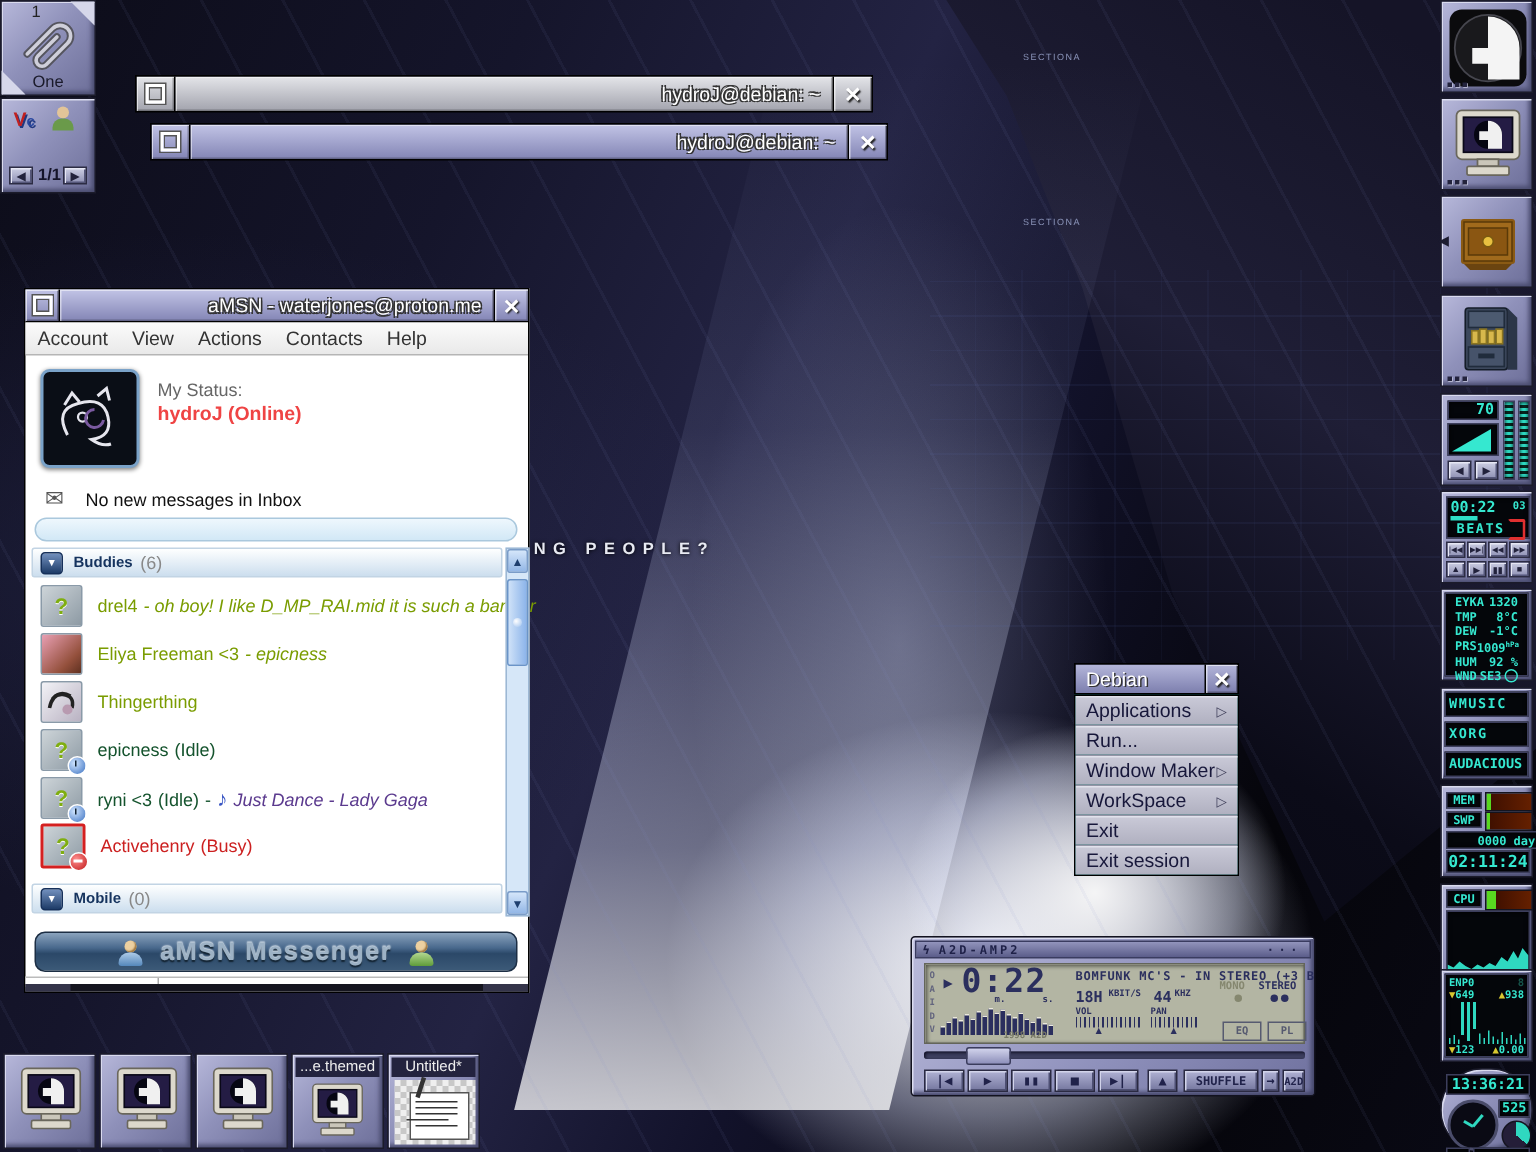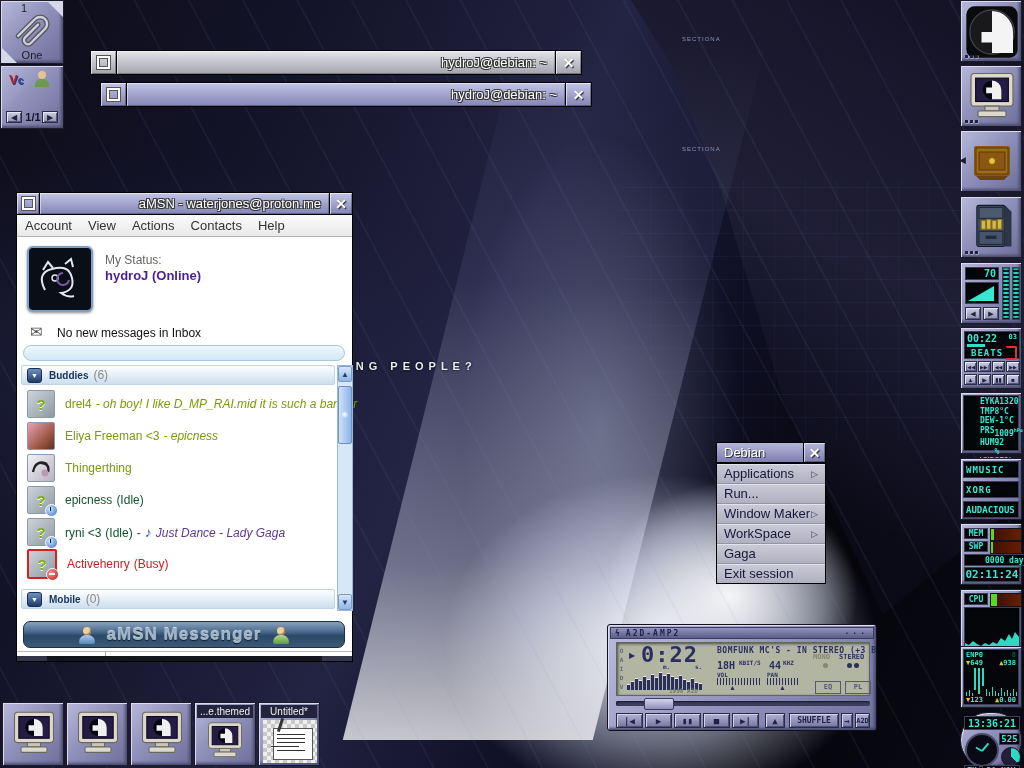--- a/index.html
+++ b/index.html
@@ -124,21 +124,21 @@
   .an{position:absolute;display:flex;align-items:flex-end;gap:1px;}
   .an i{width:3px;background:#2b2f5e;border-top:1px solid #eceadc;}
   .tickbar{height:7px;background:repeating-linear-gradient(90deg,#2b2f5e 0 1px,transparent 1px 3px);}
   .pbtn{position:absolute;background:linear-gradient(#b0b2d4,#75779f);border:1px solid #2a2a42;
     box-shadow:inset 1px 1px 0 #d2d4ea,inset -1px -1px 0 #4d4f73;color:#20224a;font-weight:bold;
     display:flex;align-items:center;justify-content:center;font-size:9px;box-sizing:border-box;
     font-family:"DejaVu Sans Mono",monospace;}
   
   .miniwin-label{position:absolute;left:2px;right:2px;top:2px;height:13px;background:#23233e;color:#eee;
     font-size:10px;display:flex;align-items:center;justify-content:center;white-space:nowrap;overflow:hidden;}
-  .weaRow{display:flex;justify-content:space-between;padding:0 16px;font-size:8px;line-height:9.5px;
+  .weaRow{display:flex;justify-content:space-between;padding:0 6px;font-size:8px;line-height:9.5px;
     color:#35e8d0;font-family:"DejaVu Sans Mono",monospace;font-weight:bold;}
 </style>
 </head>
 <body>
 
 <div id="screen">
 
   <div class="wp"></div>
   <div class="wp-ship"></div>
   <div class="wp-beam"></div>
@@ -230,21 +230,21 @@
 
     <div class="a" style="left:10px;top:53px;width:62px;height:62px;border-radius:6px;background:#0a0e16;border:2px solid #7aa2c8;box-shadow:0 1px 3px #888;">
       <svg width="58" height="58" viewBox="0 0 58 58">
         <path d="M16 42 q-9 -17 7 -21 q17 -5 20 9 q3 13 -11 15 q7 5 13 3" stroke="#e6e6ee" fill="none" stroke-width="2"></path>
         <path d="M14 22 l5 -8 5 6 M36 16 l6 -5 2 8" stroke="#e6e6ee" fill="none" stroke-width="2"></path>
         <circle cx="26" cy="30" r="3" fill="none" stroke="#e6e6ee" stroke-width="1.5"></circle>
         <path d="M40 32 a6 6 0 1 1 -6 -7" stroke="#7a5aa0" fill="none" stroke-width="2"></path>
       </svg>
     </div>
     <div class="a" style="left:88px;top:60px;font-size:12px;color:#666;">My Status:</div>
-    <div class="a" style="left:88px;top:75px;font-size:13px;font-weight:bold;color:#4c1d95;">hydroJ (Online)</div>
+    <div class="a" style="left:88px;top:75px;font-size:13px;font-weight:bold;color:#ef4444;">hydroJ (Online)</div>
 
     <div class="a" style="left:13px;top:130px;font-size:15px;color:#555;">✉</div>
     <div class="a" style="left:40px;top:133px;font-size:12px;color:#111;">No new messages in Inbox</div>
 
     <div class="a" style="left:6px;top:152px;width:320px;height:14px;border-radius:8px;background:linear-gradient(#eef7fd,#d2e8f6);border:1px solid #aac8dd;"></div>
 
     <div class="ghead" style="left:4px;top:172px;width:314px;">
       <span class="gbtn">
           <span>▼</span>
         </span>
@@ -339,21 +339,21 @@
       </div>
     <div class="dmi">
         <span>Window Maker</span>
         <span class="arrow">▷</span>
       </div>
     <div class="dmi">
         <span>WorkSpace</span>
         <span class="arrow">▷</span>
       </div>
     <div class="dmi">
-        <span>Gaga</span>
+        <span>Exit</span>
       </div>
     <div class="dmi">
         <span>Exit session</span>
       </div>
   </div>
 
   <div class="amp" style="left:607px;top:624px;width:270px;height:107px;">
     <div class="amp-title">
       <span style="margin:0 4px;">ϟ</span>
       <span>A2D-AMP2</span>

